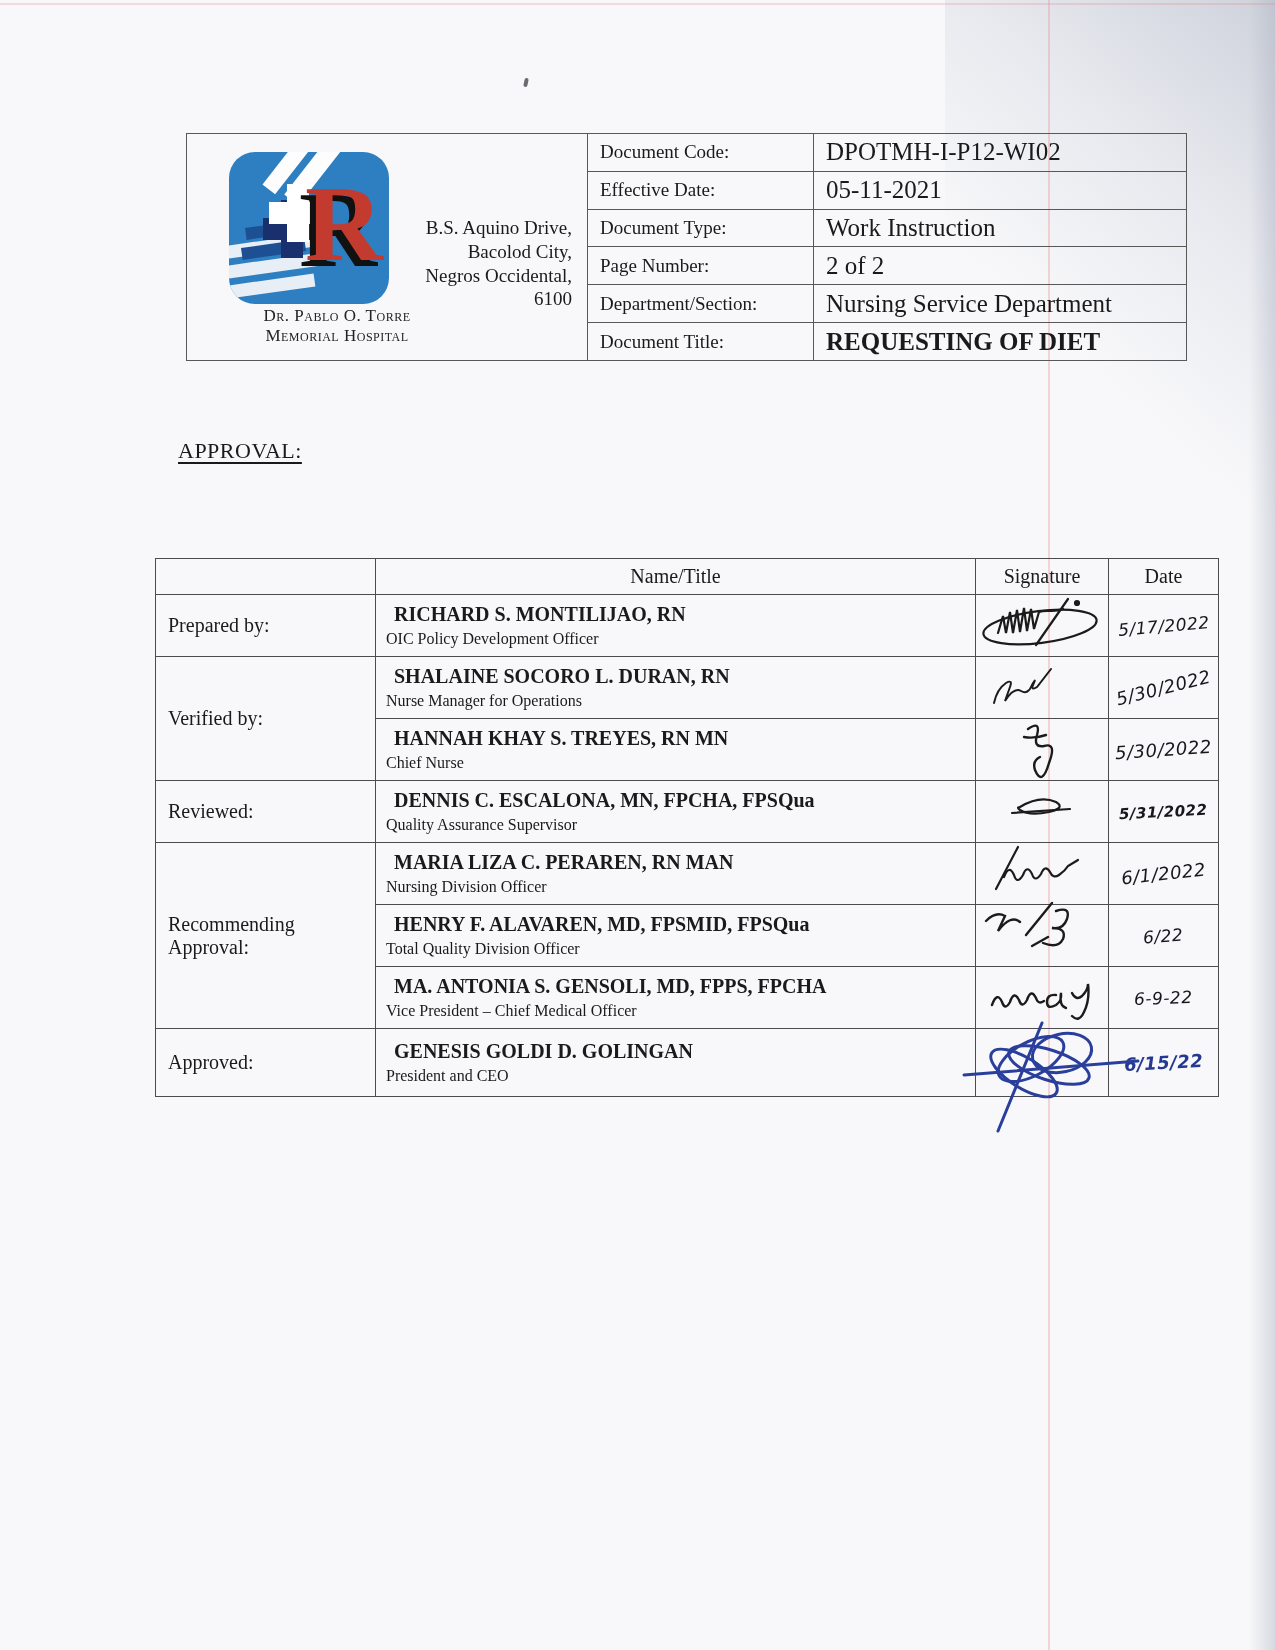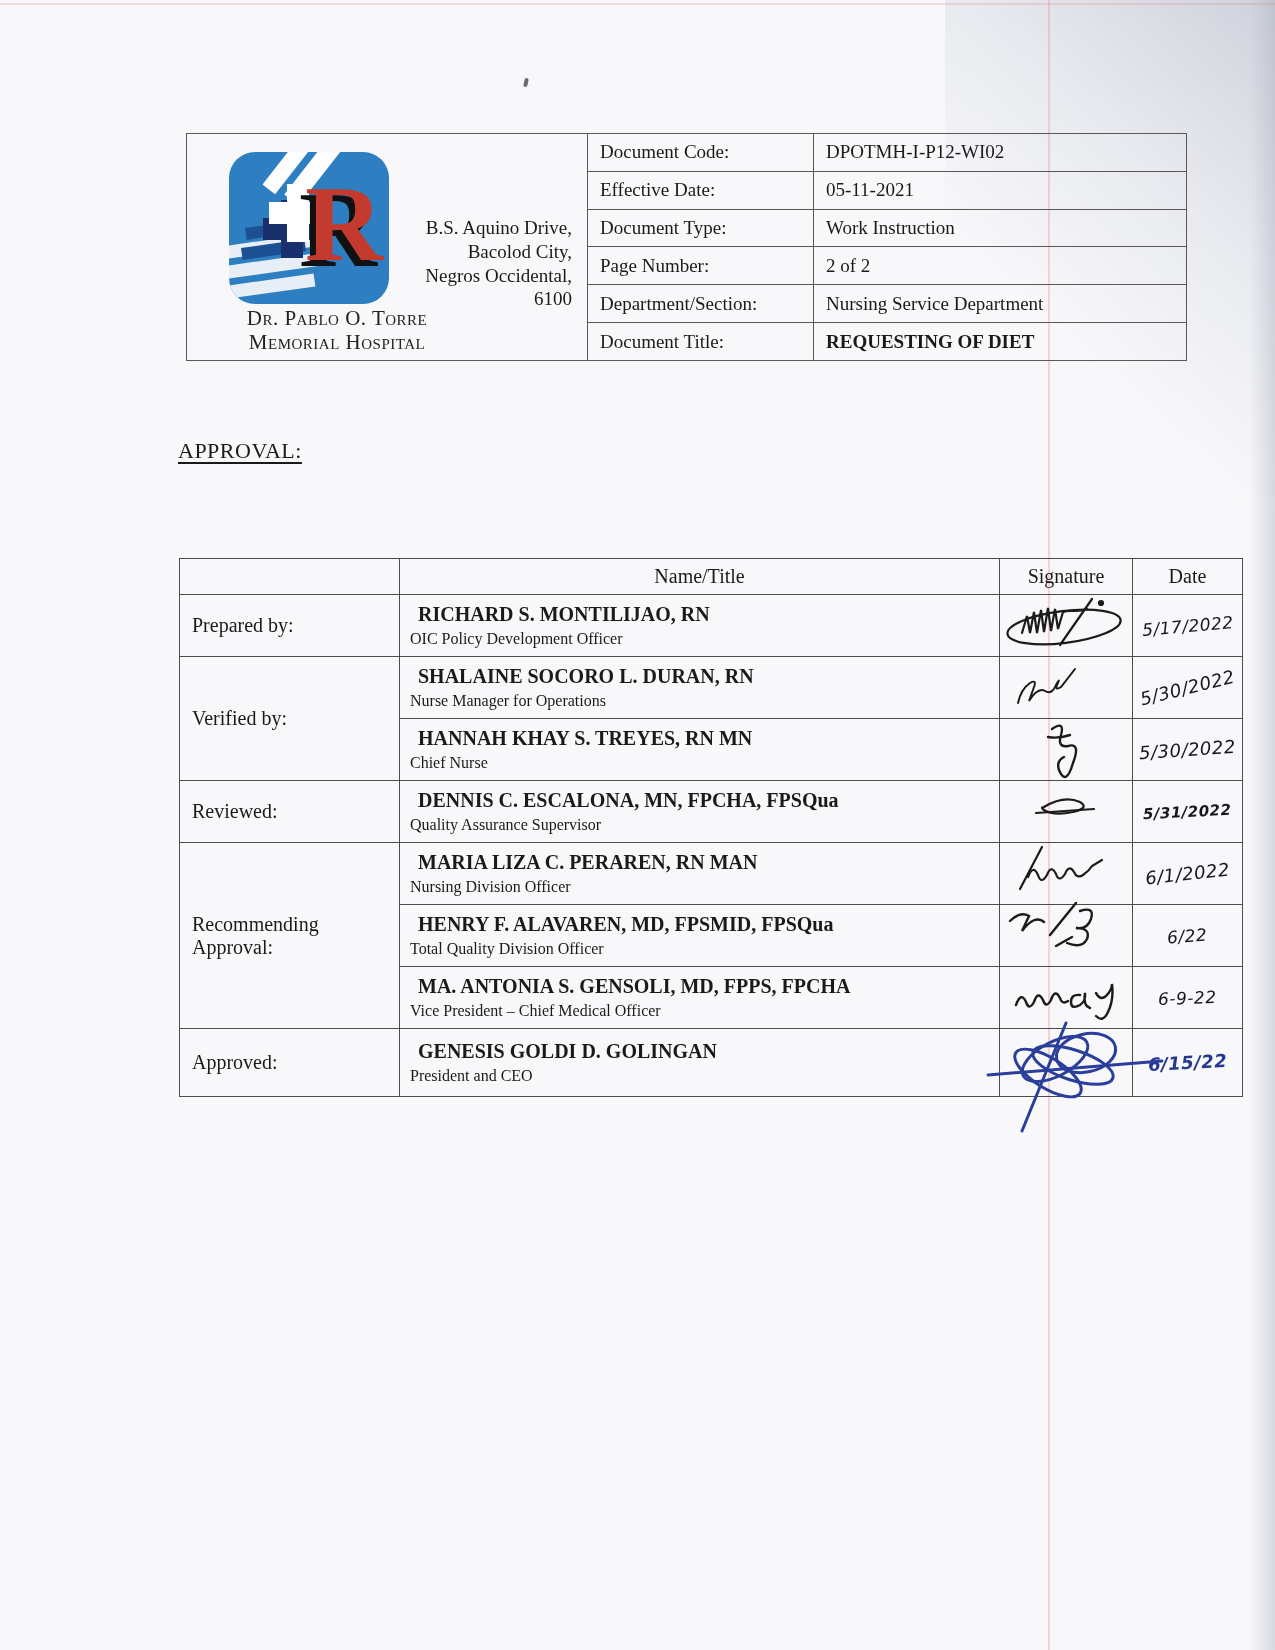--- a/index.html
+++ b/index.html
@@ -12,35 +12,35 @@
      background:linear-gradient(to left, rgba(175,180,195,.45), rgba(175,180,195,0));}
   .scanline-v{position:absolute;left:1048px;top:0;width:2px;height:1650px;background:rgba(228,130,130,.30);}
   .scanline-h{position:absolute;left:0;top:3px;width:1275px;height:2px;background:rgba(228,130,130,.25);}
   .speck{position:absolute;left:524px;top:78px;width:4px;height:9px;background:#6b6b70;border-radius:2px;transform:rotate(12deg);}
 
   
   table{border-collapse:collapse;table-layout:fixed;}
   #header-table{position:absolute;left:186px;top:133px;width:1000px;height:226px;}
   #header-table td{border:1px solid #585858;padding:0 0 0 12px;font-size:19px;vertical-align:middle;}
   #header-table td.hosp{padding:0;}
-  #header-table .val{font-size:19px;}
+  #header-table .val{font-size:25px;}
   #header-table tr{height:37px;}
   .bold{font-weight:bold;}
   .hosp-wrap{position:relative;width:100%;height:226px;}
   .logo-svg{position:absolute;left:38px;top:16px;}
   .hosp-name{position:absolute;left:0;top:172px;width:300px;text-align:center;
-     font-variant:small-caps;letter-spacing:.5px;font-size:21px;line-height:1.15;color:#222;}
+     font-variant:small-caps;letter-spacing:.5px;font-size:17px;line-height:1.15;color:#222;}
   .hosp-addr{position:absolute;left:210px;top:82px;width:175px;text-align:right;font-size:19px;line-height:1.25;}
 
   
   #approval-heading{position:absolute;left:178px;top:438px;font-size:22px;font-weight:normal;
      letter-spacing:.5px;text-decoration:underline;text-underline-offset:4px;}
 
   
-  #approval-table{position:absolute;left:155px;top:558px;width:1063px;margin-left:24px;}
+  #approval-table{position:absolute;left:155px;top:558px;width:1063px;}
   #approval-table th,#approval-table td{border:1px solid #4c4c4c;font-weight:normal;}
   #approval-table th{height:33px;font-size:20px;text-align:center;}
   #approval-table tr.body-row{height:62px;}
   td.role{font-size:20px;padding-left:12px;vertical-align:middle;}
   td.namecell{padding:2px 0 2px 0;vertical-align:middle;}
   .nm{font-weight:bold;font-size:20px;padding-left:18px;line-height:1.35;}
   .tt{font-size:16px;padding-left:10px;line-height:1.35;}
   td.sigcell{position:relative;overflow:visible;}
   td.datecell{text-align:center;vertical-align:middle;overflow:visible;}
   .sig{position:absolute;left:0;top:0;overflow:visible;}

